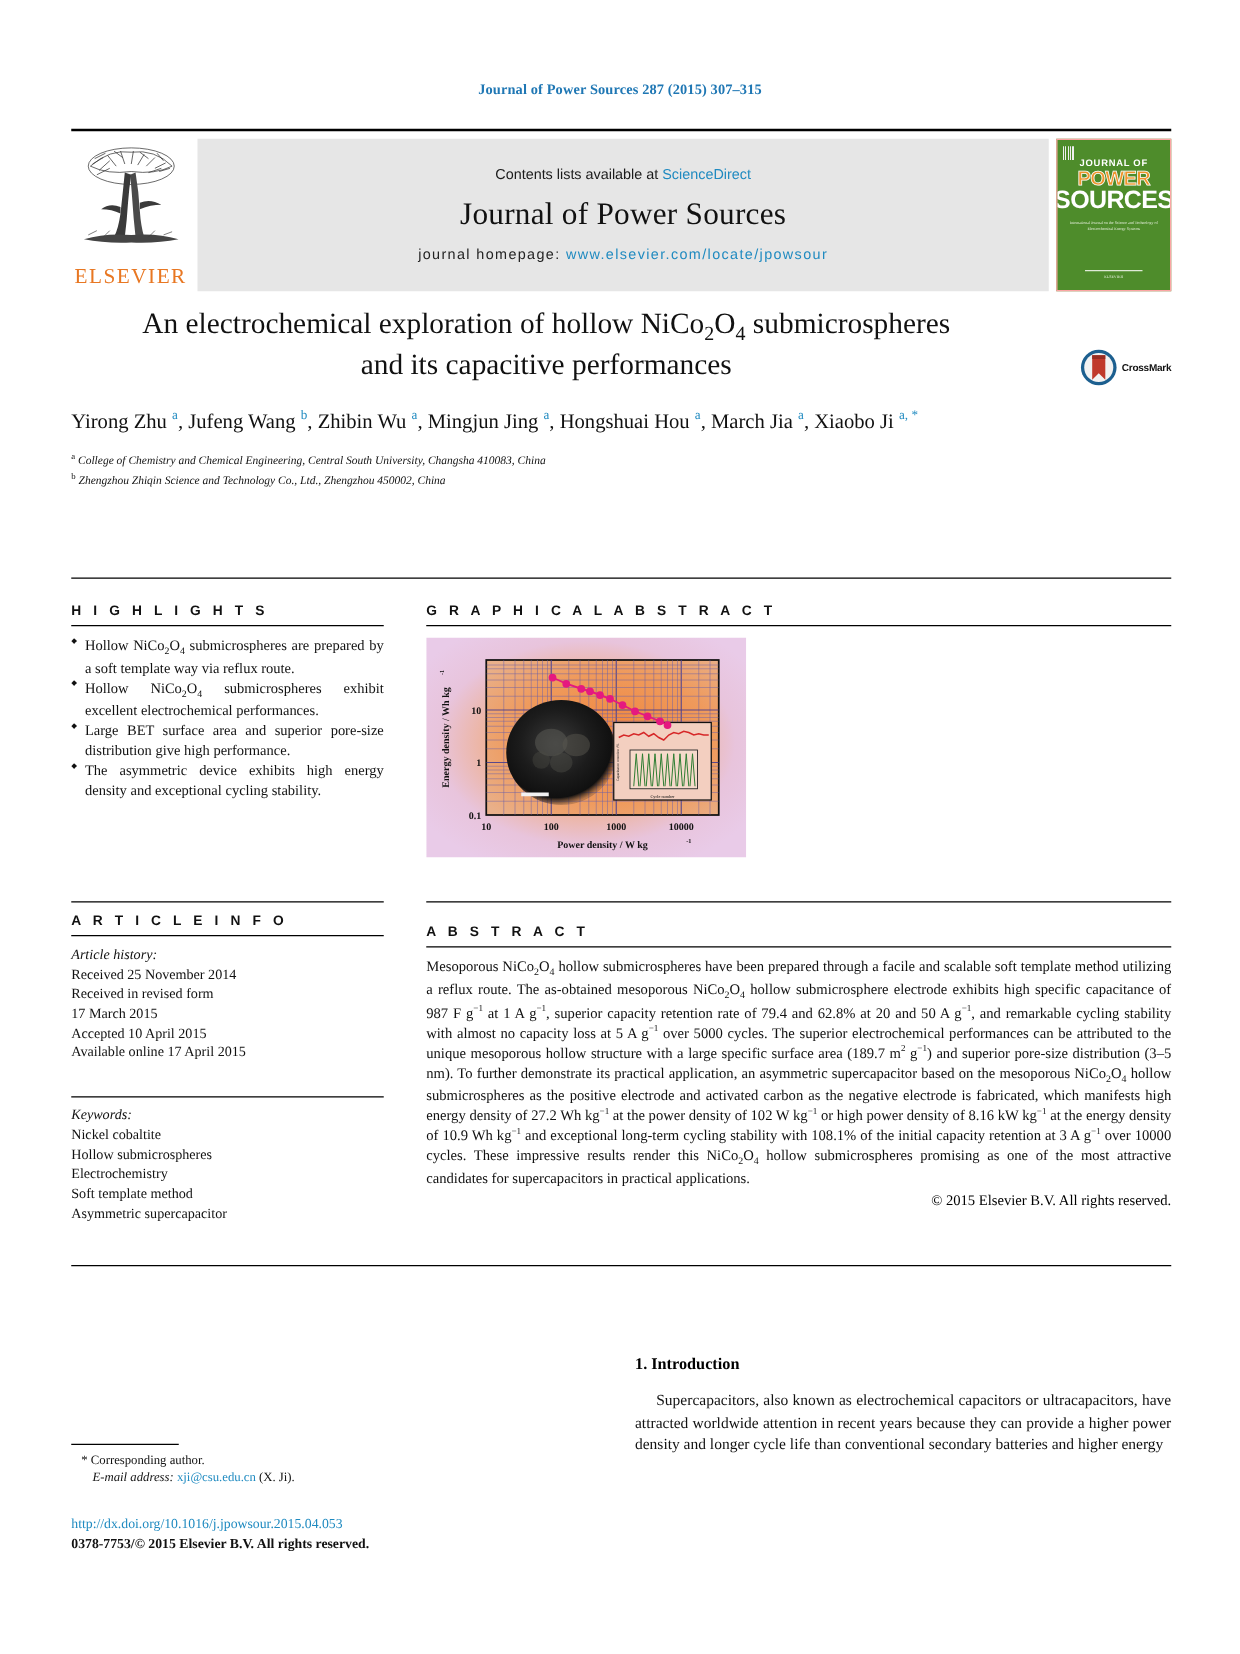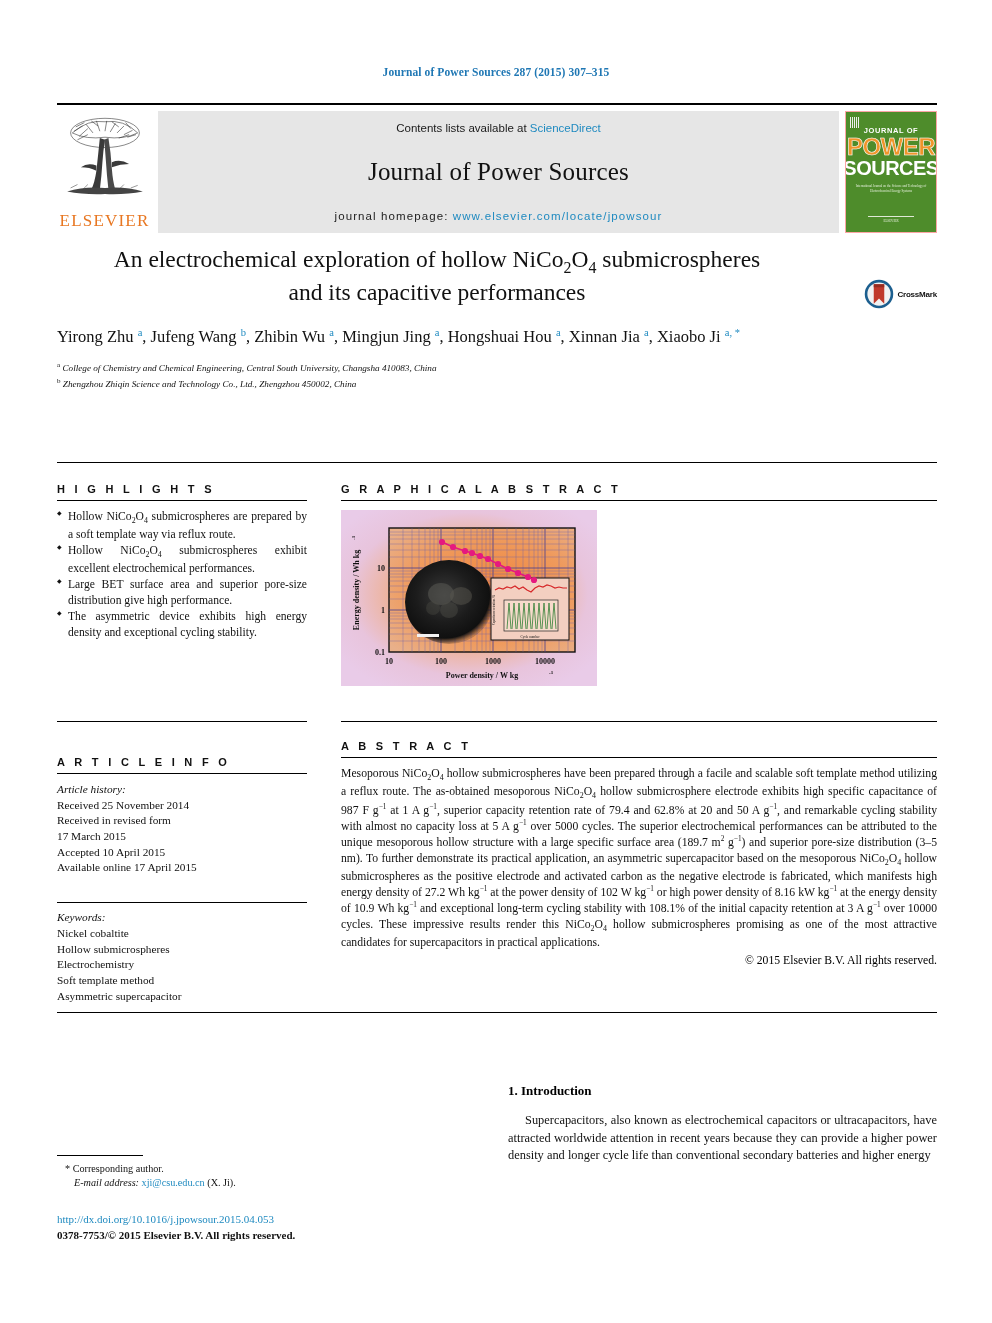--- a/index.html
+++ b/index.html
@@ -74,21 +74,21 @@
   }
   .sd-box {
     flex: 1 1 auto;
     background: #e6e6e6;
     margin-left: 6px;
     margin-right: 6px;
     display: flex;
     flex-direction: column;
     align-items: center;
     justify-content: center;
-    gap: 24px;
+    gap: 12px;
     position: relative;
   }
   .sd-contents {
     font-family: "Liberation Sans", sans-serif;
     font-size: 11.5px;
     color: #1a1a1a;
   }
   .sd-contents .sd-link { color: #1f8ac0; }
   .journal-name {
     font-family: "Liberation Serif", serif;
@@ -132,21 +132,21 @@
     color: #fff;
     font-family: "Liberation Sans", sans-serif;
     font-weight: bold;
     font-size: 7.5px;
     letter-spacing: 0.6px;
     margin-top: 7px;
   }
   .cover-power {
     font-family: "Liberation Sans", sans-serif;
     font-weight: bold;
-    font-size: 24px;
+    font-size: 16px;
     letter-spacing: -0.5px;
     line-height: 0.95;
     margin-top: 1px;
     color: #f0952a;
     -webkit-text-stroke: 0.6px #ffffff;
   }
   .cover-sources {
     font-family: "Liberation Sans", sans-serif;
     font-weight: bold;
     font-size: 20px;
@@ -435,42 +435,42 @@
     <div class="crossmark">
       <svg width="30" height="30" viewBox="0 0 40 40">
         <circle cx="20" cy="20" r="19" fill="#1c5f8f"></circle>
         <circle cx="20" cy="20" r="15.5" fill="#f2f2f2"></circle>
         <path d="M13 7 H27 V33 L20 26 L13 33 Z" fill="#c0392b"></path>
         <path d="M13 7 H27 V11 H13 Z" fill="#962d22"></path>
       </svg>
       <span class="crossmark-label">CrossMark</span>
     </div>
 
-    <div class="authors"><span>Yirong Zhu </span><sup>a</sup>, <span>Jufeng Wang </span><sup>b</sup>, <span>Zhibin Wu </span><sup>a</sup>, <span>Mingjun Jing </span><sup>a</sup>, <span>Hongshuai Hou </span><sup>a</sup>, <span>Xinnan Jia </span><sup>a</sup>, <span>Xiaobo Ji </span><sup>a, *</sup></div>
+    <div class="authors"><span>Yirong Zhu </span><sup>a</sup>, <span>Jufeng Wang </span><sup>b</sup>, <span>Zhibin Wu </span><sup>a</sup>, <span>Mingjun Jing </span><sup>a</sup>, <span>Hongshuai Hou </span><sup>a</sup>, <span>March Jia </span><sup>a</sup>, <span>Xiaobo Ji </span><sup>a, *</sup></div>
     <div class="affils">
         <div><sup>a</sup> College of Chemistry and Chemical Engineering, Central South University, Changsha 410083, China</div>
         <div><sup>b</sup> Zhengzhou Zhiqin Science and Technology Co., Ltd., Zhengzhou 450002, China</div>
       </div>
   </div>
 
   <div class="rule-full" style="top:462px;"></div>
 
   <div class="col-left" style="top:483px;">
     <div class="sec-head">H I G H L I G H T S</div>
     <div class="sec-rule"></div>
     <ul class="highlights-list">
         <li>Hollow NiCo<sub>2</sub>O<sub>4</sub> submicrospheres are prepared by a soft template way via reflux route.</li>
         <li>Hollow NiCo<sub>2</sub>O<sub>4</sub> submicrospheres exhibit excellent electrochemical performances.</li>
         <li>Large BET surface area and superior pore-size distribution give high performance.</li>
         <li>The asymmetric device exhibits high energy density and exceptional cycling stability.</li>
       </ul>
   </div>
   <div class="rule-full" style="left:57px;width:250px;top:721px;border-top:1.6px solid #000;"></div>
 
-  <div class="col-left" style="top:756px;">
+  <div class="col-left" style="top:731px;">
     <div class="sec-head">A R T I C L E   I N F O</div>
     <div class="sec-rule"></div>
     <div class="info-block">
       <div class="it">Article history:</div>
       <div>
           <div>Received 25 November 2014</div>
           <div>Received in revised form</div>
           <div>17 March 2015</div>
           <div>Accepted 10 April 2015</div>
           <div>Available online 17 April 2015</div>

